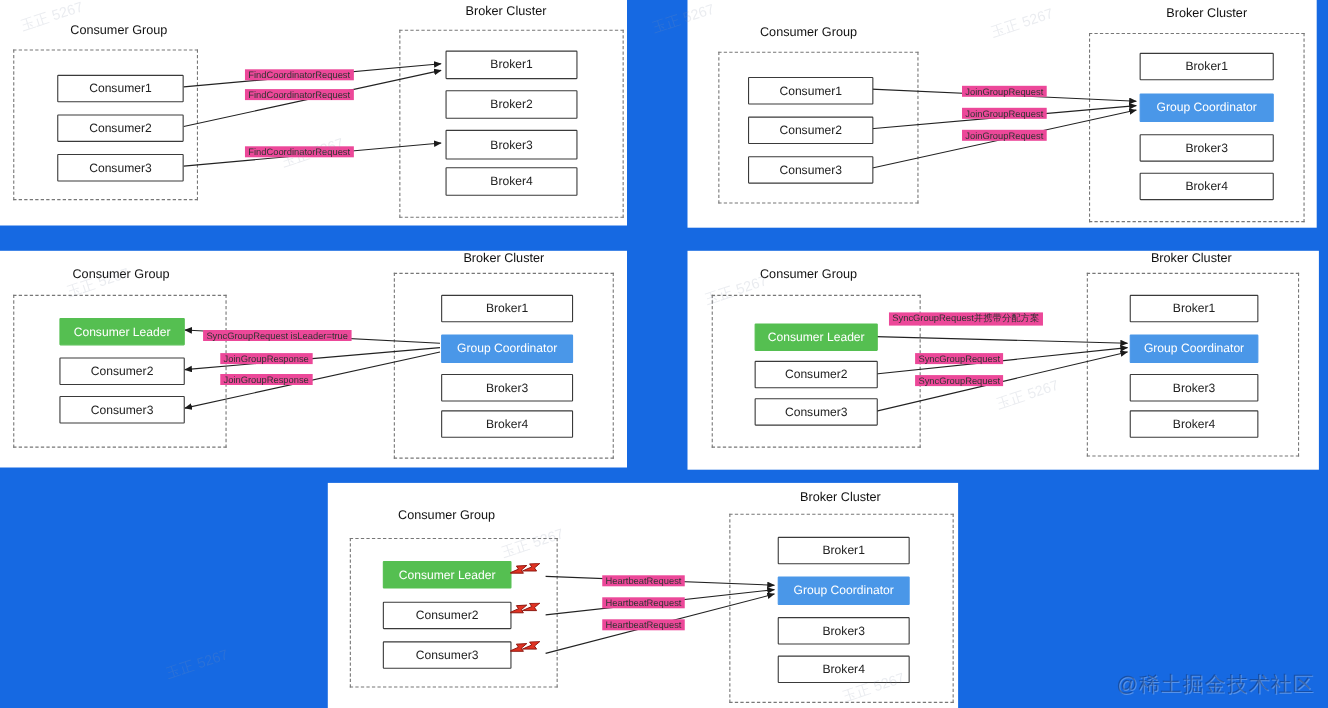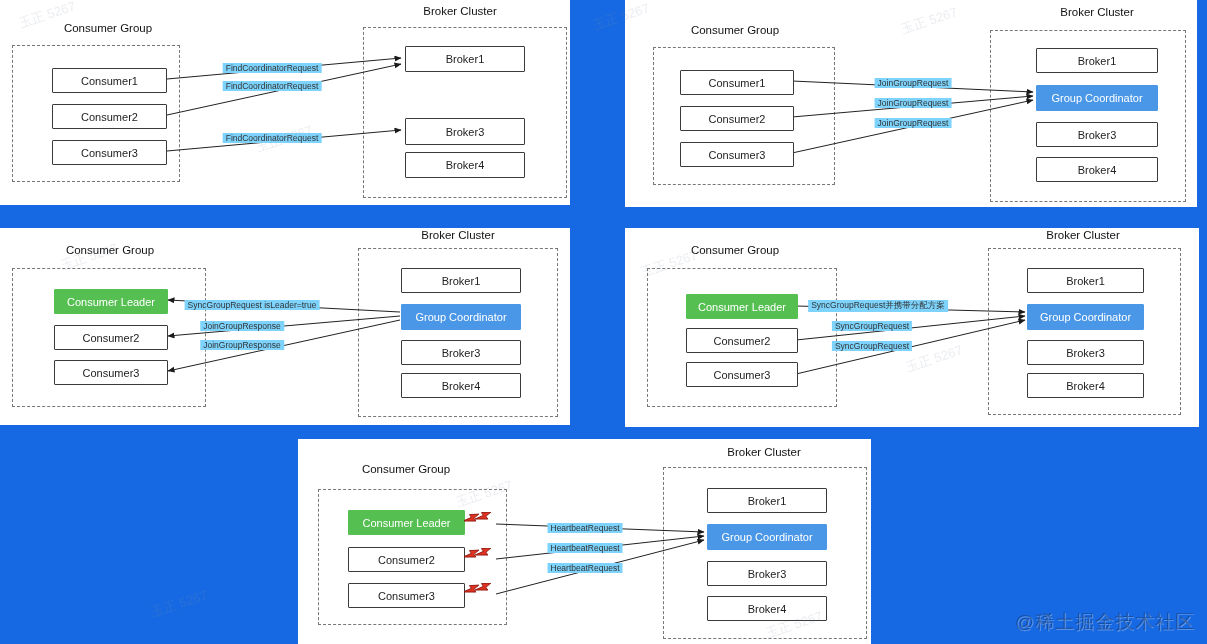--- a/index.html
+++ b/index.html
@@ -18,21 +18,21 @@
     position:absolute;display:flex;align-items:center;justify-content:center;
     border:1px solid #3a3a3a;background:#fff;color:#222;font-size:11px;
     white-space:nowrap;border-radius:1px;
   }
   .node.leader{background:var(--leader,#55bf51);border-color:var(--leader,#55bf51);color:#fff;}
   .node.coordinator{background:var(--coordinator,#4a97e8);border-color:var(--coordinator,#4a97e8);color:#fff;}
   .wires{position:absolute;left:0;top:0;}
   .wires line{stroke:#222;stroke-width:1;}
   .msg{
     position:absolute;transform:translateX(-50%);
-    font-size:8.5px;color:#333;background:#7dd3fc;padding:0 3px;white-space:nowrap;
+    font-size:8.5px;color:#333;background:#ec4899;padding:0 3px;white-space:nowrap;
   }
   .bolt{position:absolute;}
   .dwm{
     position:absolute;transform:rotate(-18deg);
     font-size:13px;color:rgba(140,150,170,0.18);white-space:nowrap;pointer-events:none;
   }
   .site-credit{
     position:absolute;right:12px;bottom:9px;
     font-size:19px;color:rgba(20,30,55,0.35);
     text-shadow:1px 1px 0 rgba(255,255,255,0.28);
@@ -55,20 +55,21 @@
   <div class="dashed" style="left:363px;top:27px;width:202px;height:169px"></div>
   <svg class="wires" width="570" height="205">
     <line x1="167" y1="79" x2="401" y2="58" marker-end="url(#ah)"></line>
     <line x1="167" y1="115" x2="401" y2="64" marker-end="url(#ah)"></line>
     <line x1="167" y1="151" x2="401" y2="130" marker-end="url(#ah)"></line>
   </svg>
   <div class="node" style="left:52px;top:68px;width:113px;height:23px">Consumer1</div>
   <div class="node" style="left:52px;top:104px;width:113px;height:23px">Consumer2</div>
   <div class="node" style="left:52px;top:140px;width:113px;height:23px">Consumer3</div>
   <div class="node" style="left:405px;top:46px;width:118px;height:24px">Broker1</div>
+  <div class="node" style="left:405px;top:82px;width:118px;height:24px">Broker2</div>
   <div class="node" style="left:405px;top:118px;width:118px;height:25px">Broker3</div>
   <div class="node" style="left:405px;top:152px;width:118px;height:24px">Broker4</div>
   <div class="msg" style="left:272px;top:63px">FindCoordinatorRequest</div>
   <div class="msg" style="left:272px;top:81px">FindCoordinatorRequest</div>
   <div class="msg" style="left:272px;top:133px">FindCoordinatorRequest</div>
   <div class="sec-title" style="left:108px;top:22px">Consumer Group</div>
   <div class="sec-title" style="left:460px;top:5px">Broker Cluster</div>
 </div>
 
 <div class="panel" style="left:625px;top:0;width:572px;height:207px">
@@ -123,21 +124,21 @@
     <line x1="171" y1="112" x2="400" y2="88" marker-end="url(#ah)"></line>
     <line x1="171" y1="146" x2="400" y2="92" marker-end="url(#ah)"></line>
   </svg>
   <div class="node leader" style="left:61px;top:66px;width:110px;height:23px">Consumer Leader</div>
   <div class="node" style="left:61px;top:100px;width:110px;height:23px">Consumer2</div>
   <div class="node" style="left:61px;top:134px;width:110px;height:23px">Consumer3</div>
   <div class="node" style="left:402px;top:40px;width:115px;height:23px">Broker1</div>
   <div class="node coordinator" style="left:402px;top:76px;width:115px;height:24px">Group Coordinator</div>
   <div class="node" style="left:402px;top:112px;width:115px;height:23px">Broker3</div>
   <div class="node" style="left:402px;top:145px;width:115px;height:23px">Broker4</div>
-  <div class="msg" style="left:253px;top:72px">SyncGroupRequest并携带分配方案</div>
+  <div class="msg" style="left:253px;top:56px">SyncGroupRequest并携带分配方案</div>
   <div class="msg" style="left:247px;top:93px">SyncGroupRequest</div>
   <div class="msg" style="left:247px;top:113px">SyncGroupRequest</div>
   <div class="sec-title" style="left:110px;top:16px">Consumer Group</div>
   <div class="sec-title" style="left:458px;top:1px">Broker Cluster</div>
 </div>
 
 <div class="panel" style="left:298px;top:439px;width:573px;height:205px">
   <div class="dashed" style="left:20px;top:50px;width:187px;height:134px"></div>
   <div class="dashed" style="left:365px;top:28px;width:202px;height:170px"></div>
   <svg class="wires" width="573" height="205">

